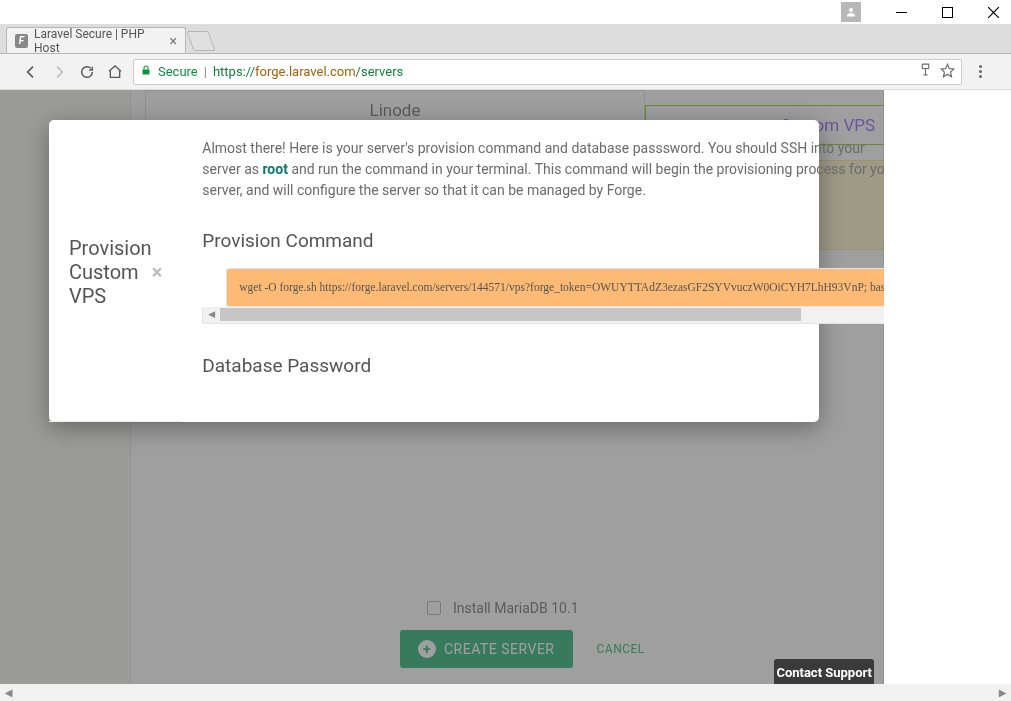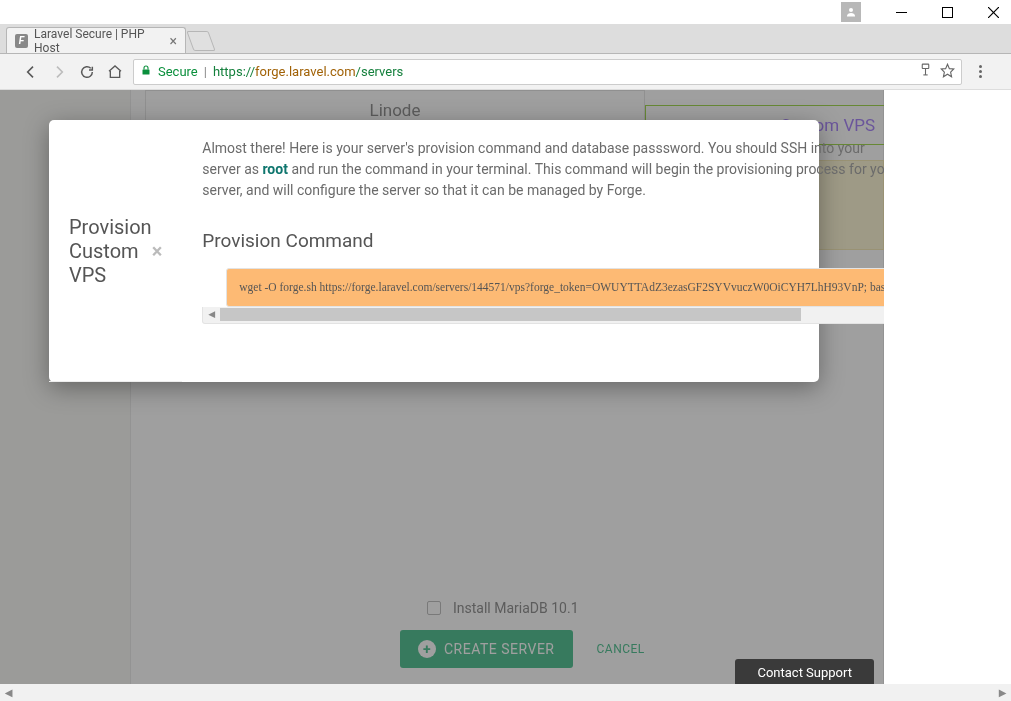--- a/index.html
+++ b/index.html
@@ -65,21 +65,21 @@
   .gap-lg { height:28px;}
   .modal-footer { border-top:1px solid #eee; padding:14px 20px; display:flex; justify-content:flex-end;}
   .ok-btn { border:1px solid #ccc; background:#fff; color:#555; padding:7px 14px; border-radius:3px; font-size:14px;}
   
   
   .win-scroll { height:17px; background:#f1f1f1; display:flex; align-items:center;}
   .win-scroll .arr{width:17px;height:17px;display:flex;align-items:center;justify-content:center;color:#888;font-size:10px;}
   .win-scroll .trk{flex:1;position:relative;height:17px;}
   
   
-  .contact-support { position:absolute; right:10px; bottom:0; background:#3a3a3a; color:#fff; font-size:13px; padding:6px 22px 4px; border-top-left-radius:3px; border-top-right-radius:3px;}
+  .contact-support { position:absolute; right:10px; bottom:0; background:#3a3a3a; color:#fff; font-size:13px; padding:6px 2px 4px; border-top-left-radius:3px; border-top-right-radius:3px;font-weight:bold;}
 </style>
 </head>
 <body>
 
 <div class="window-titlebar">
   <div class="win-user">
     <svg width="12" height="12" viewBox="0 0 24 24" fill="#fff">
         <circle cx="12" cy="8" r="4"></circle>
         <path d="M4 20c0-4 4-6 8-6s8 2 8 6v1H4z"></path>
       </svg>
@@ -208,20 +208,21 @@
       <div class="section-label">Provision Command</div>
       <div class="code-field">wget -O forge.sh https://forge.laravel.com/servers/144571/vps?forge_token=OWUYTTAdZ3ezasGF2SYVvuczW0OiCYH7LhH93VnP; bas</div>
       <div class="scrollbar-h">
         <div class="scroll-arrow">◀</div>
         <div class="scroll-track">
             <div class="scroll-thumb"></div>
           </div>
         <div class="scroll-arrow">▶</div>
       </div>
       <div class="gap-lg"></div>
+      <div class="section-label">Database Password</div>
     </div>
     <div class="modal-footer">
       <button class="ok-btn">OK</button>
     </div>
   </div>
 
   <div class="contact-support">Contact Support</div>
 </div>
 
 <div class="win-scroll">

